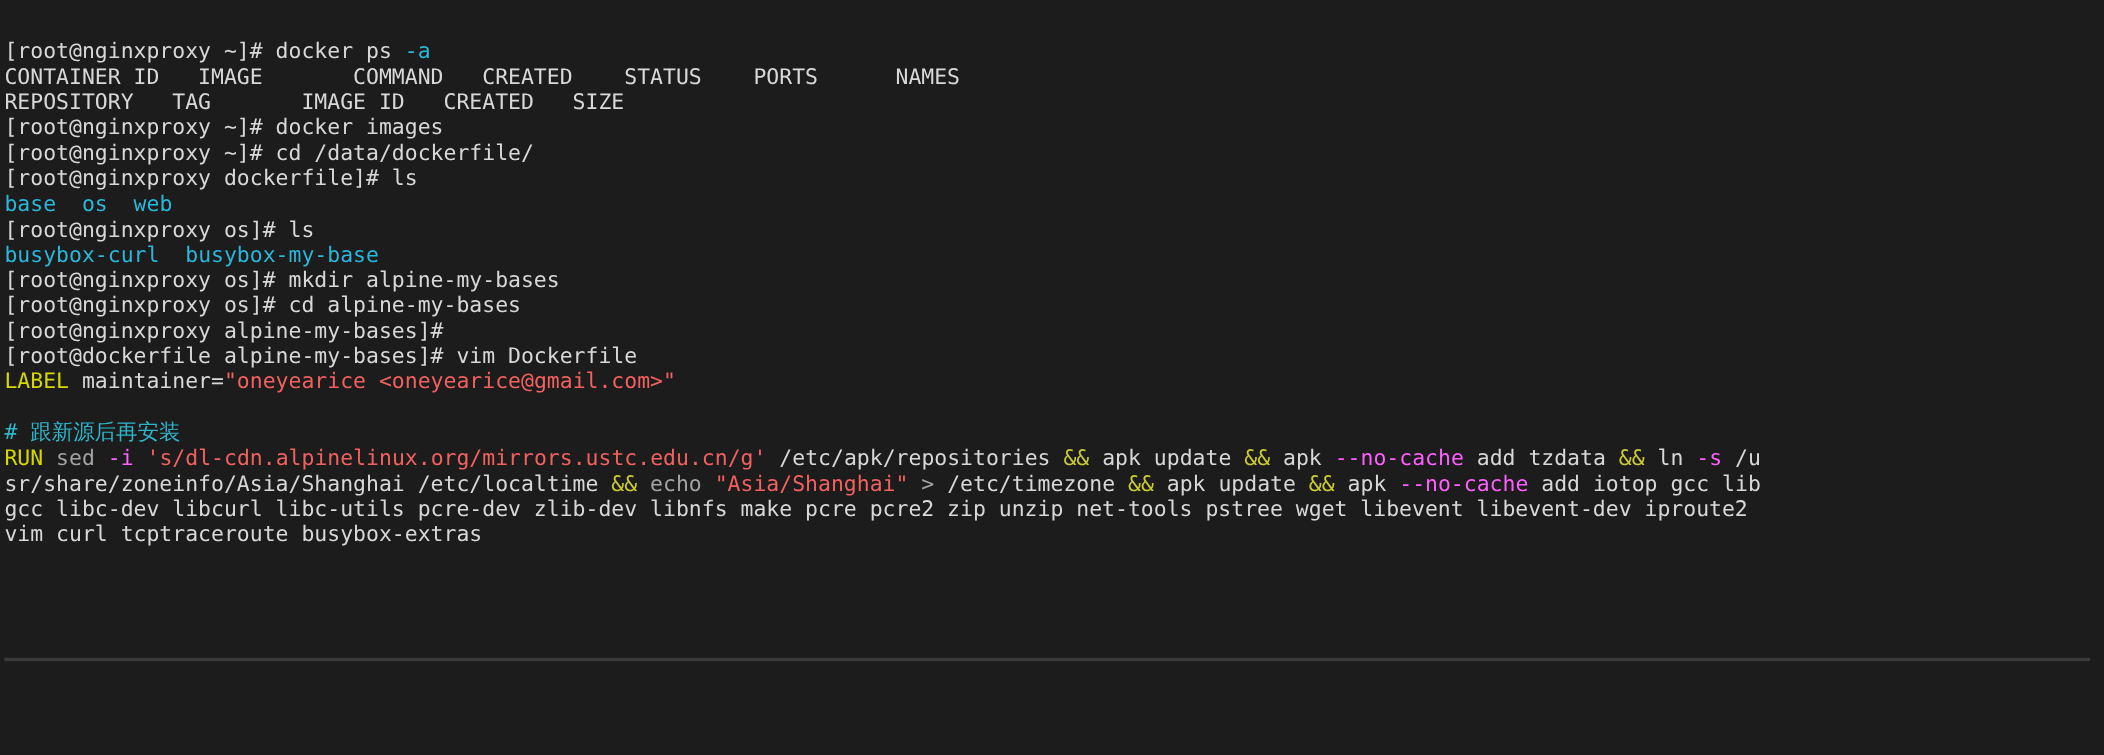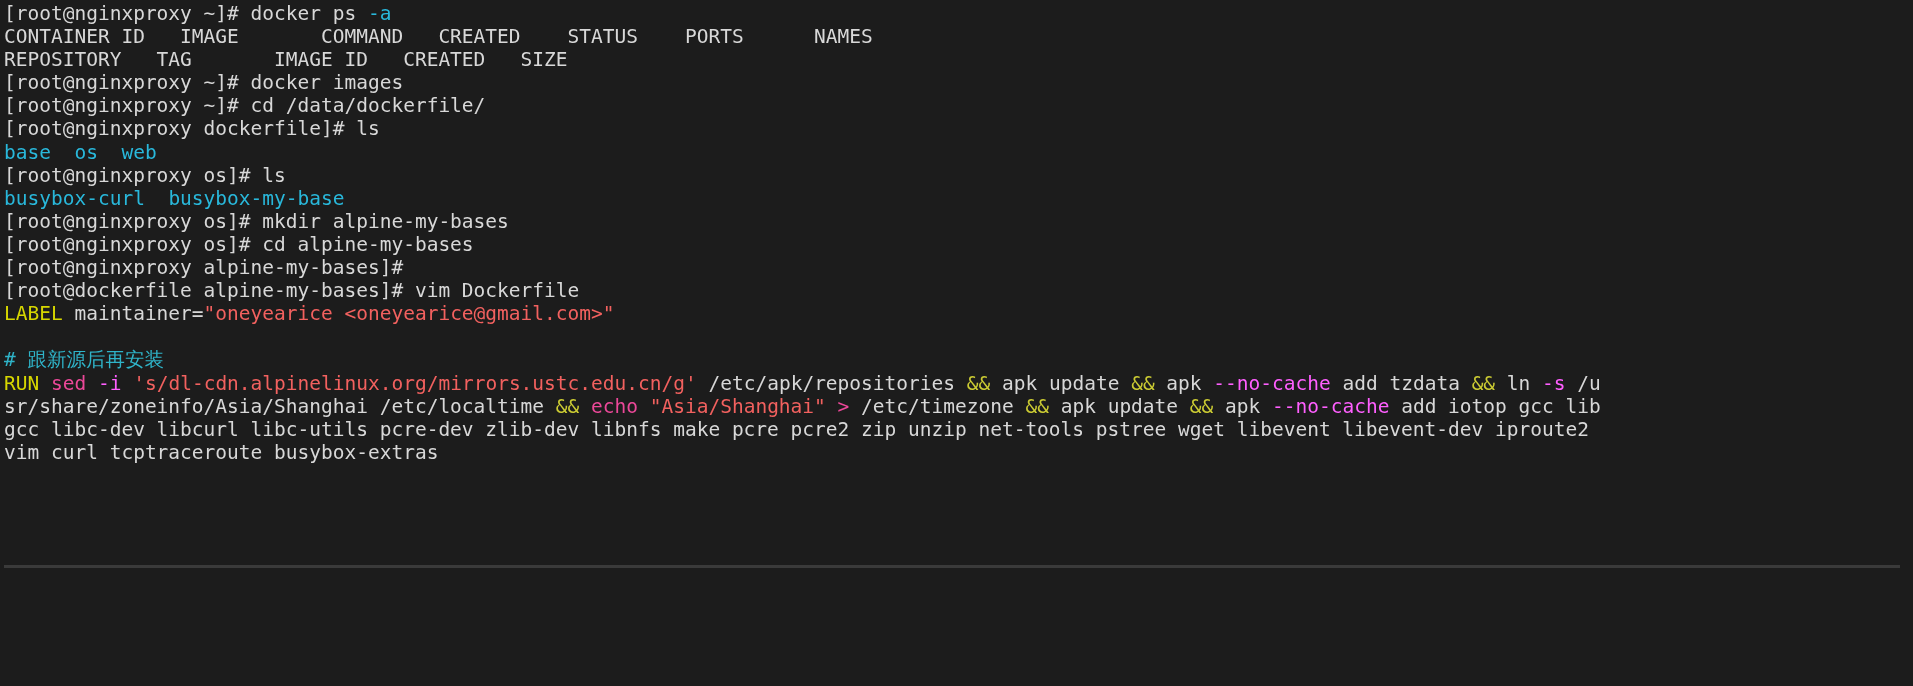--- a/index.html
+++ b/index.html
@@ -13,35 +13,36 @@
     overflow: hidden;
     font-family: "DejaVu Sans Mono", "Liberation Mono", monospace;
   }
   #terminal {
     position: relative;
     width: 1913px;
     height: 574px;
     background: #1c1c1c;
     box-sizing: border-box;
     padding: 2px 0 0 4px;
+    margin-top: 33px;
   }
   .line {
     font-size: 19.5px;
     line-height: 23.1px;
     white-space: pre;
     letter-spacing: 0px;
     color: #d8d8d8;
   }
 
   
   .fg-default { color: #d8d8d8; }
   .fg-cyan    { color: #29b8db; }
   .fg-yellow  { color: #d7d700; }
   .fg-olive   { color: #cbcb33; }
-  .fg-green   { color: #ec4899; }
+  .fg-green   { color: #a3a3a3; }
   .fg-magenta { color: #ff5fff; }
   .fg-red     { color: #f2615f; }
   .fg-teal    { color: #2fb4c9; }
 
   .cursorbar {
     position: absolute;
     left: 4px;
     bottom: 6px;
     width: 1896px;
     height: 3px;

